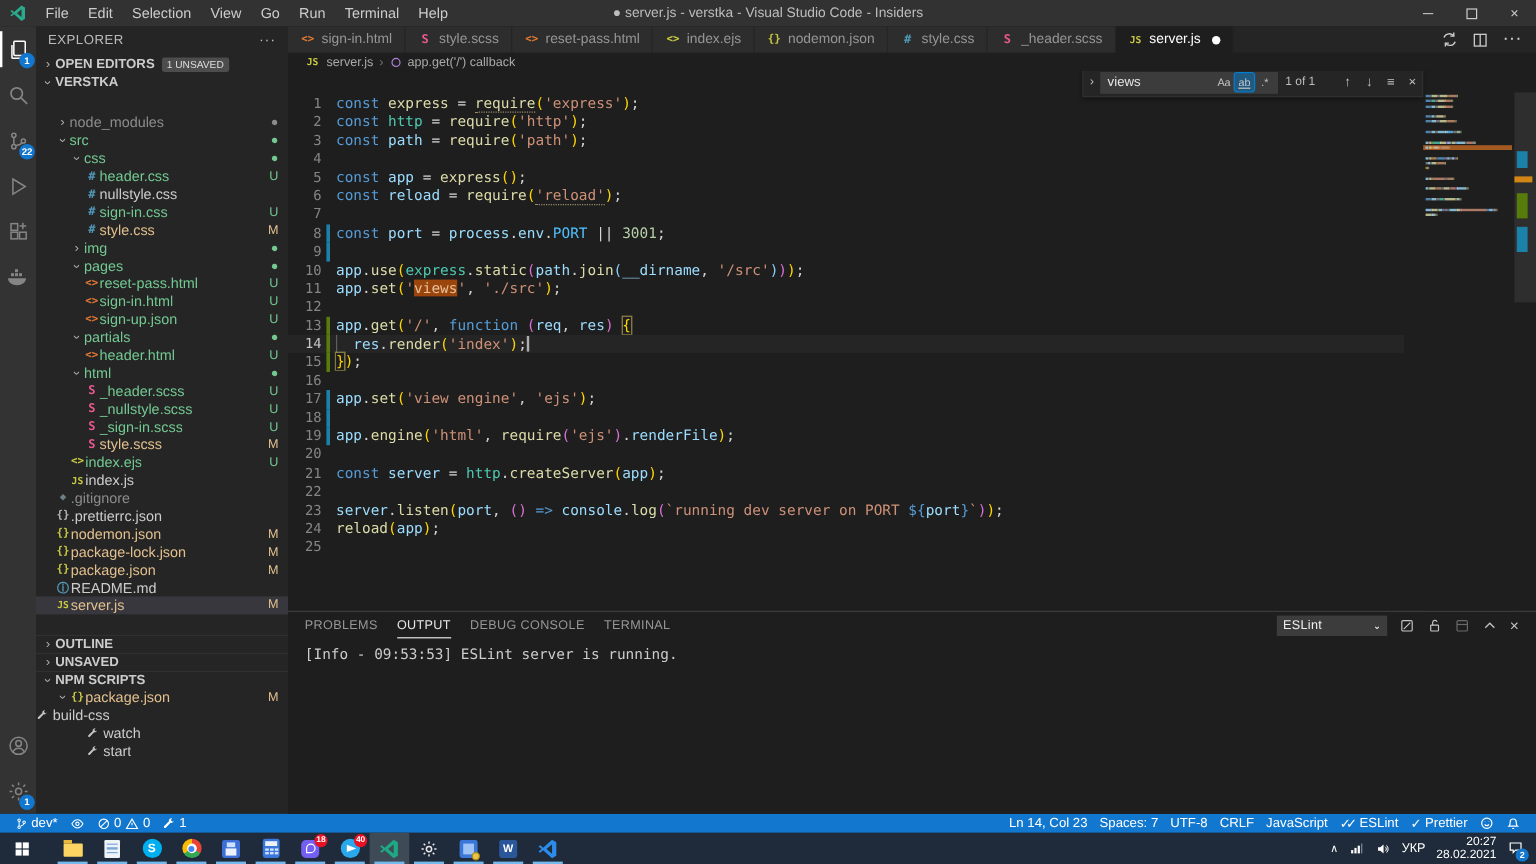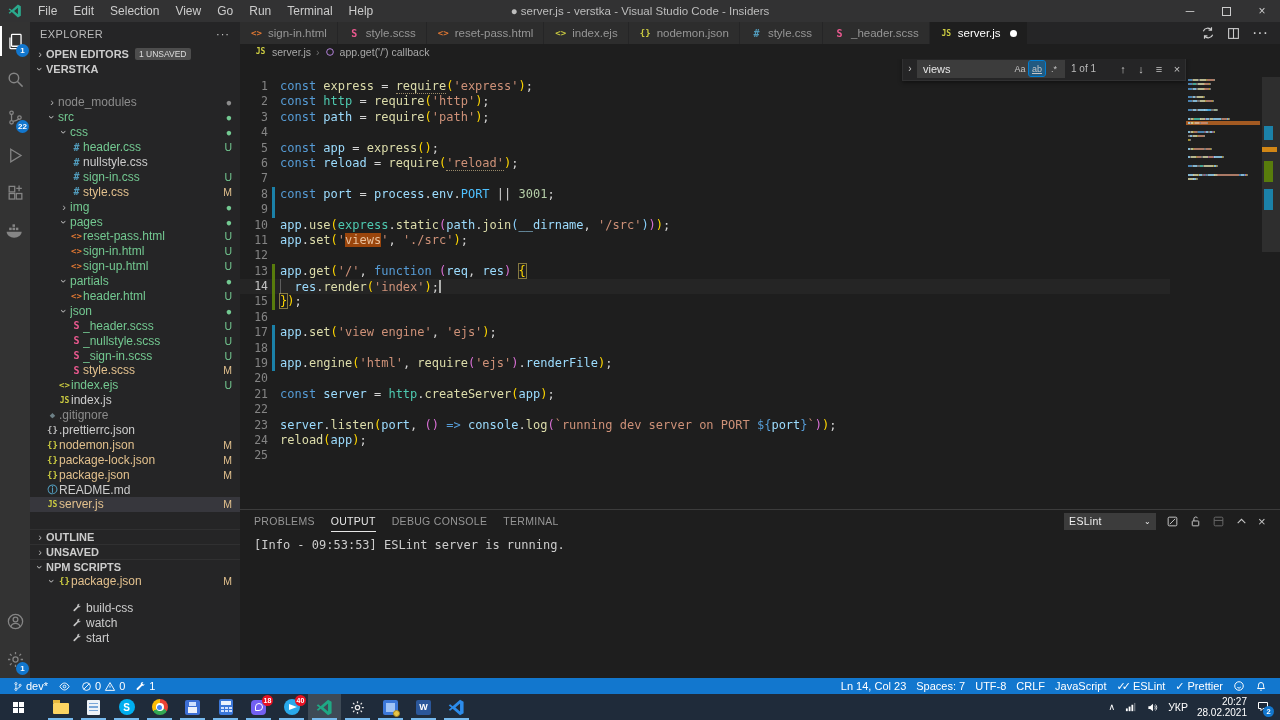--- a/index.html
+++ b/index.html
@@ -267,36 +267,36 @@
             <span class="name c-green">reset-pass.html</span>
             <span class="right c-green">U</span>
           </div>
           <div class="trow" style="padding-left: 40px;">
             <span class="ficon" style="color: rgb(227, 121, 51); font-size: 9px;">&lt;&gt;</span>
             <span class="name c-green">sign-in.html</span>
             <span class="right c-green">U</span>
           </div>
           <div class="trow" style="padding-left: 40px;">
             <span class="ficon" style="color: rgb(227, 121, 51); font-size: 9px;">&lt;&gt;</span>
-            <span class="name c-green">sign-up.html</span>
+            <span class="name c-green">sign-up.json</span>
             <span class="right c-green">U</span>
           </div>
           <div class="trow" style="padding-left: 28px;">
             <span class="chev open">›</span>
             <span class="name c-green">partials</span>
             <span class="right dot c-green">●</span>
           </div>
           <div class="trow" style="padding-left: 40px;">
             <span class="ficon" style="color: rgb(227, 121, 51); font-size: 9px;">&lt;&gt;</span>
             <span class="name c-green">header.html</span>
             <span class="right c-green">U</span>
           </div>
           <div class="trow" style="padding-left: 28px;">
             <span class="chev open">›</span>
-            <span class="name c-green">json</span>
+            <span class="name c-green">html</span>
             <span class="right dot c-green">●</span>
           </div>
           <div class="trow" style="padding-left: 40px;">
             <span class="ficon" style="color: rgb(236, 89, 144); font-size: 10px;">S</span>
             <span class="name c-green">_header.scss</span>
             <span class="right c-green">U</span>
           </div>
           <div class="trow" style="padding-left: 40px;">
             <span class="ficon" style="color: rgb(236, 89, 144); font-size: 10px;">S</span>
             <span class="name c-green">_nullstyle.scss</span>
@@ -367,21 +367,21 @@
             <span class="chev open">›</span>
             <span>NPM SCRIPTS</span>
           </div>
         <div id="npmtree">
             <div class="trow" style="padding-left: 16px;">
               <span class="chev open">›</span>
               <span class="ficon" style="color: rgb(203, 203, 65); font-size: 9px;">{}</span>
               <span class="name c-orange">package.json</span>
               <span class="right c-orange">M</span>
             </div>
-            <div class="trow" style="padding-left: 42px; margin-top: 12px;">
+            <div class="trow" style="">
               <svg width="10" height="10" viewBox="0 0 24 24" fill="#c5c5c5" style="margin-right:4px;flex:none">
                 <path d="M21 6 c0 2.5 -2 4.5 -4.5 4.5 l-1 -.2 L7 19 a2.1 2.1 0 0 1 -3 -3 l8.7 -8.5 l-.2 -1 C12.5 4 14.5 2 17 2 l1.5 .3 L15.6 5 L19 8.4 L21.7 5.5 Z"></path>
               </svg>
               <span class="name c-white">build-css</span>
             </div>
             <div class="trow" style="padding-left: 42px;">
               <svg width="10" height="10" viewBox="0 0 24 24" fill="#c5c5c5" style="margin-right:4px;flex:none">
                 <path d="M21 6 c0 2.5 -2 4.5 -4.5 4.5 l-1 -.2 L7 19 a2.1 2.1 0 0 1 -3 -3 l8.7 -8.5 l-.2 -1 C12.5 4 14.5 2 17 2 l1.5 .3 L15.6 5 L19 8.4 L21.7 5.5 Z"></path>
               </svg>
               <span class="name c-white">watch</span>

